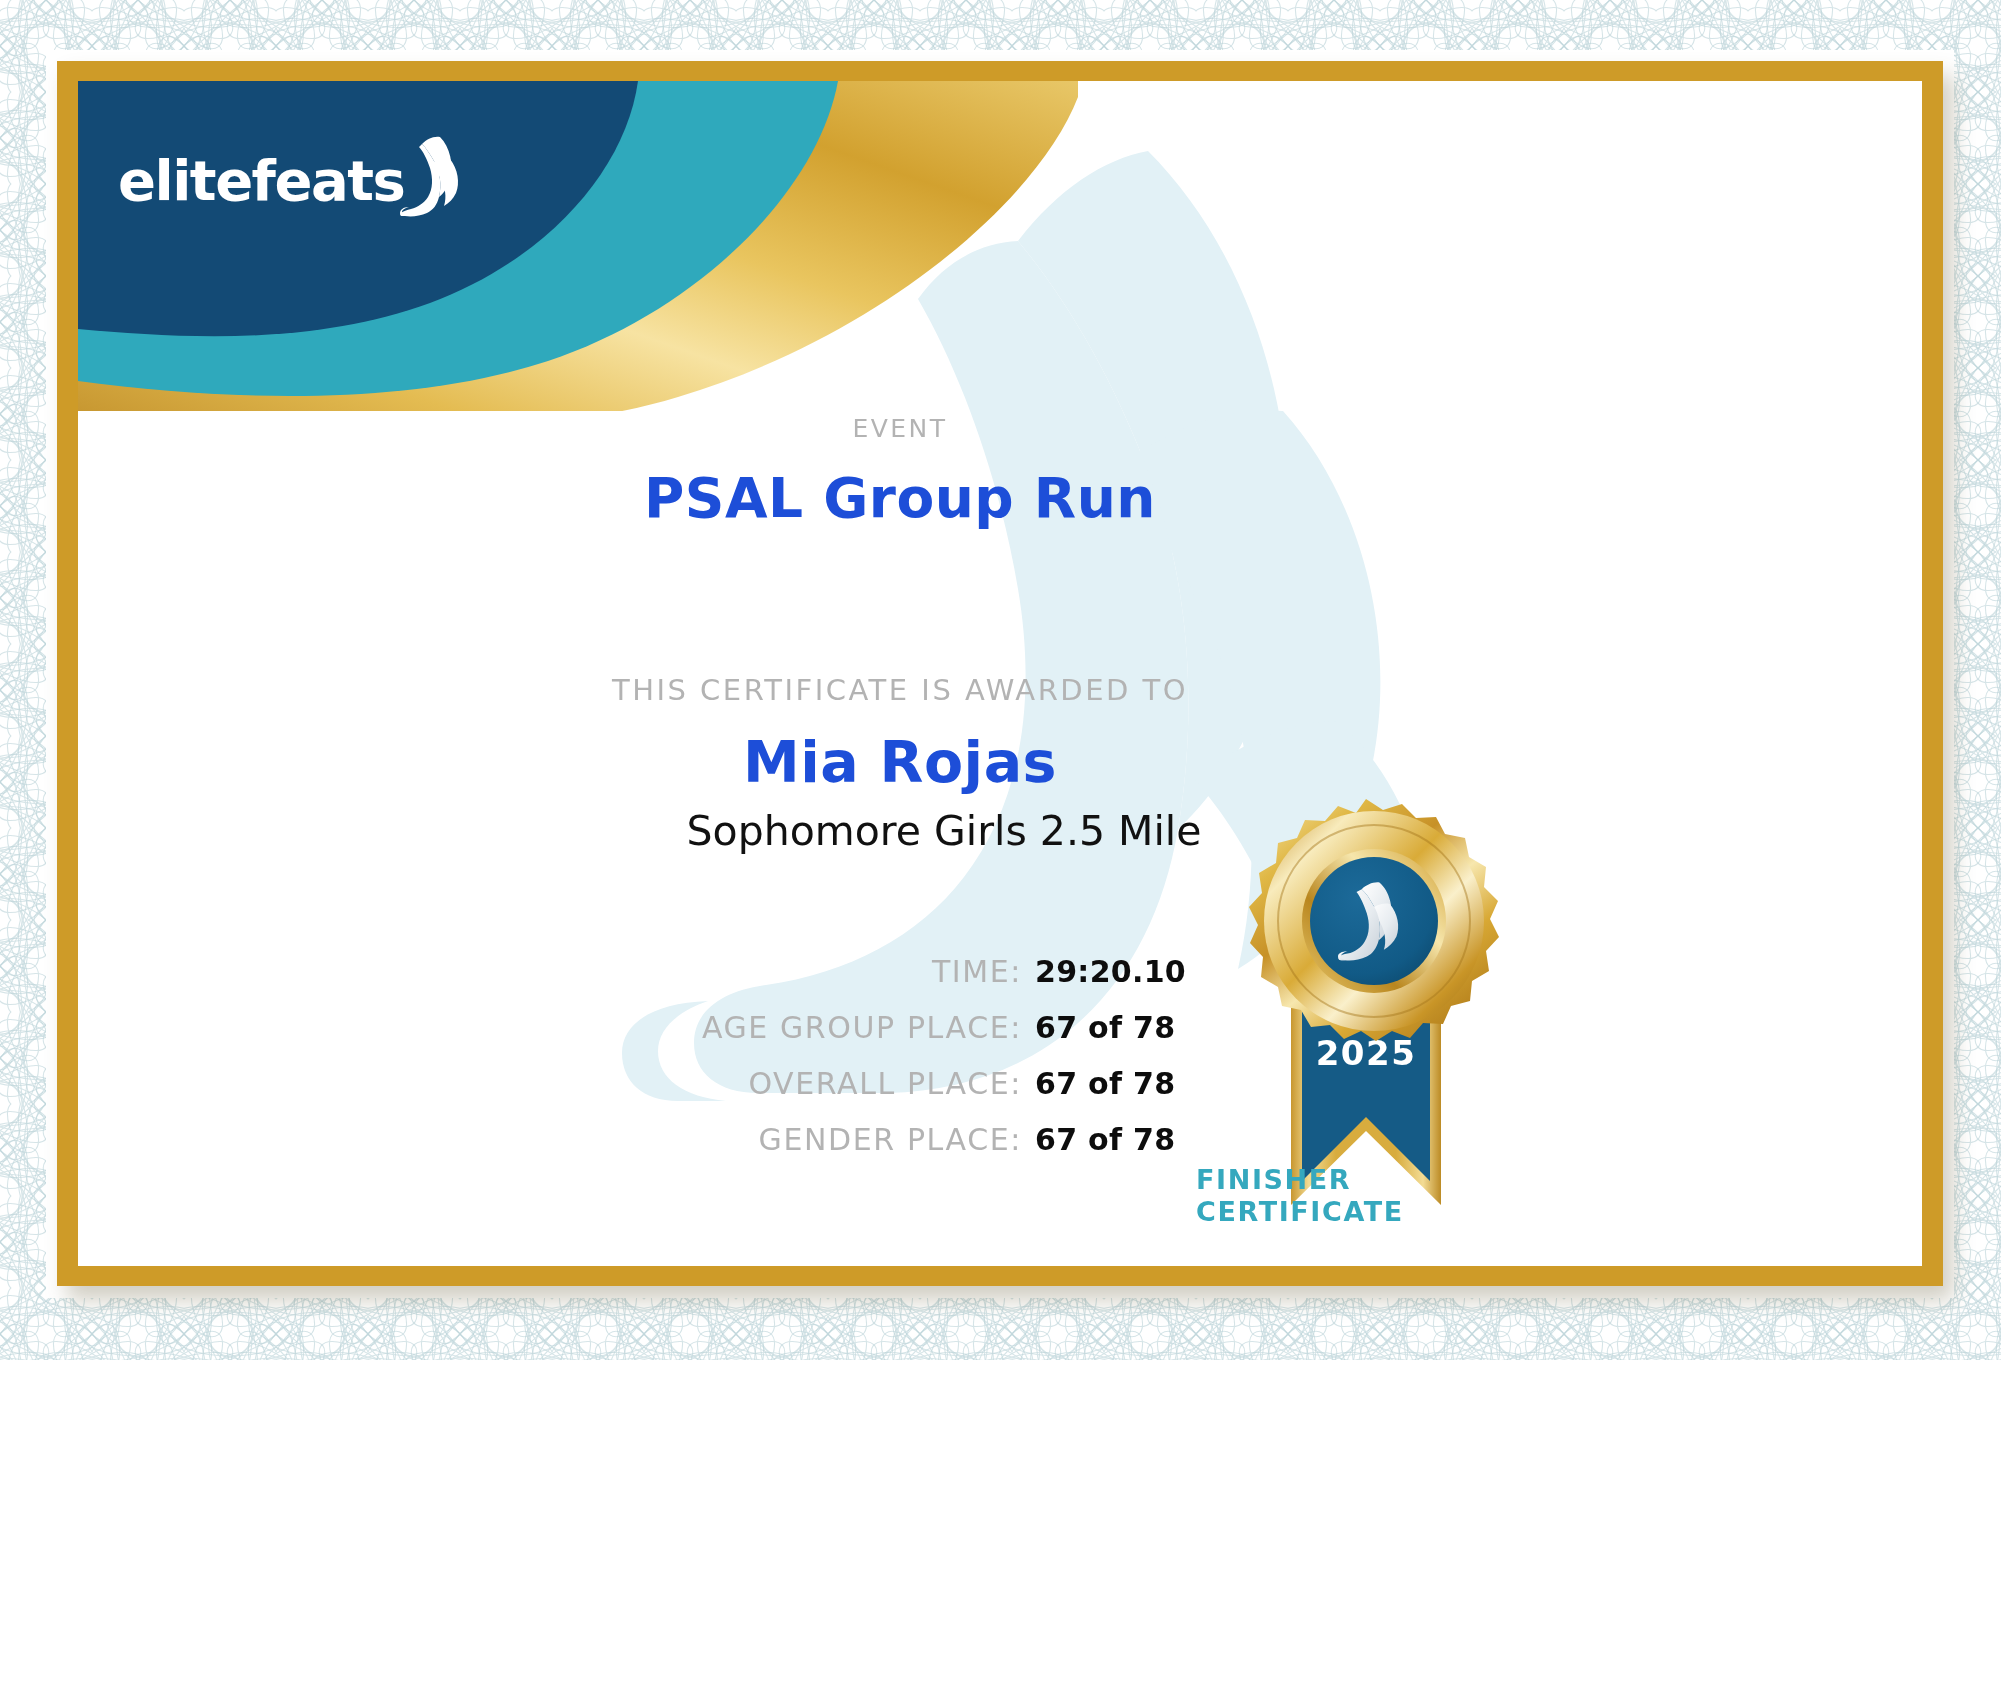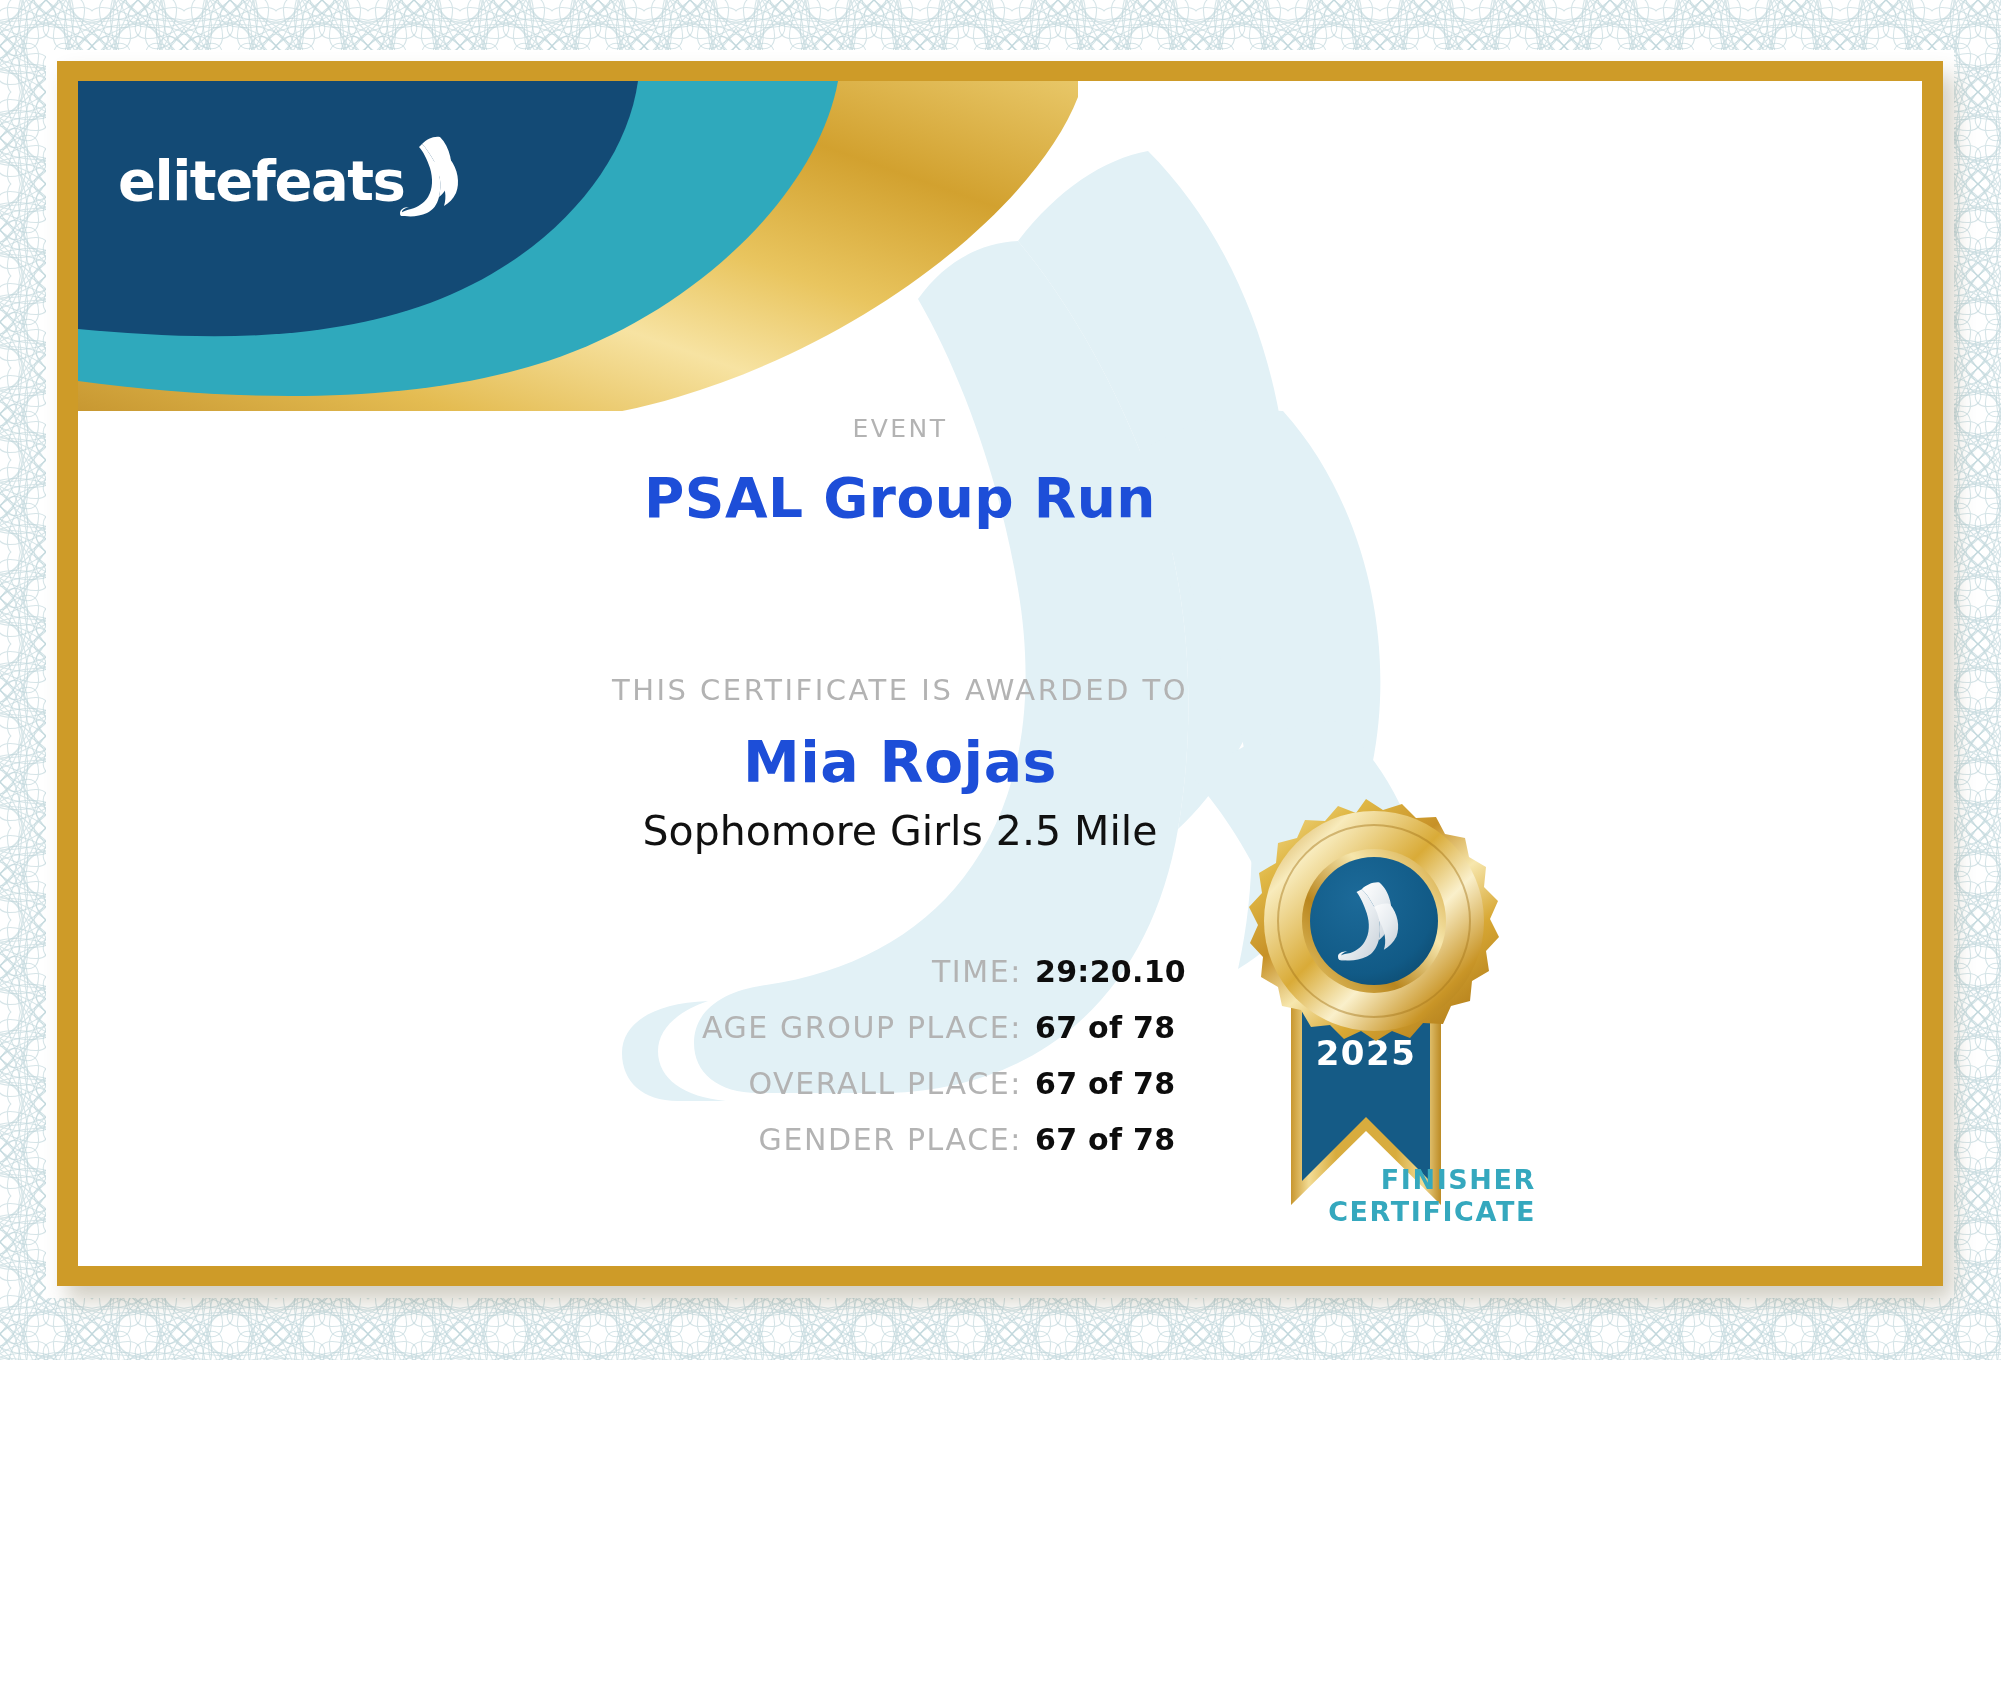--- a/index.html
+++ b/index.html
@@ -99,20 +99,21 @@
     white-space:nowrap;
   }
   .subline{
     position:absolute;
     color:#111111;
     font-family:"DejaVu Sans", sans-serif;
     font-weight:400;
     text-align:center;
     width:100%; left:0;
     white-space:nowrap;
+    padding-left:44px;
   }
 
   #event-kicker{ top:333px; font-size:25px; }
   #event-title { top:385px; font-size:55px; }
 
   #awarded-kicker{ top:592px; font-size:29px; }
   #recipient-name{ top:648px; font-size:57px; }
   #category-line { top:726px; font-size:41px; }
 
   #stats-kicker{ top:838px; font-size:29px; }
@@ -153,21 +154,21 @@
   #medal{
     position:absolute;
     left:1138px; top:712px;
     width:300px; height:430px;
   }
   #medal svg{display:block;}
   #medal-caption{
     position:absolute;
     left:1118px; top:1083px;
     width:340px;
-    text-align:right;
+    text-align:left;
     color:#35A8BE;
     font-family:"DejaVu Sans", sans-serif;
     font-weight:700;
     font-size:27px;
     letter-spacing:1.6px;
     line-height:1.18;
   }
 </style>
 </head>
 <body>

